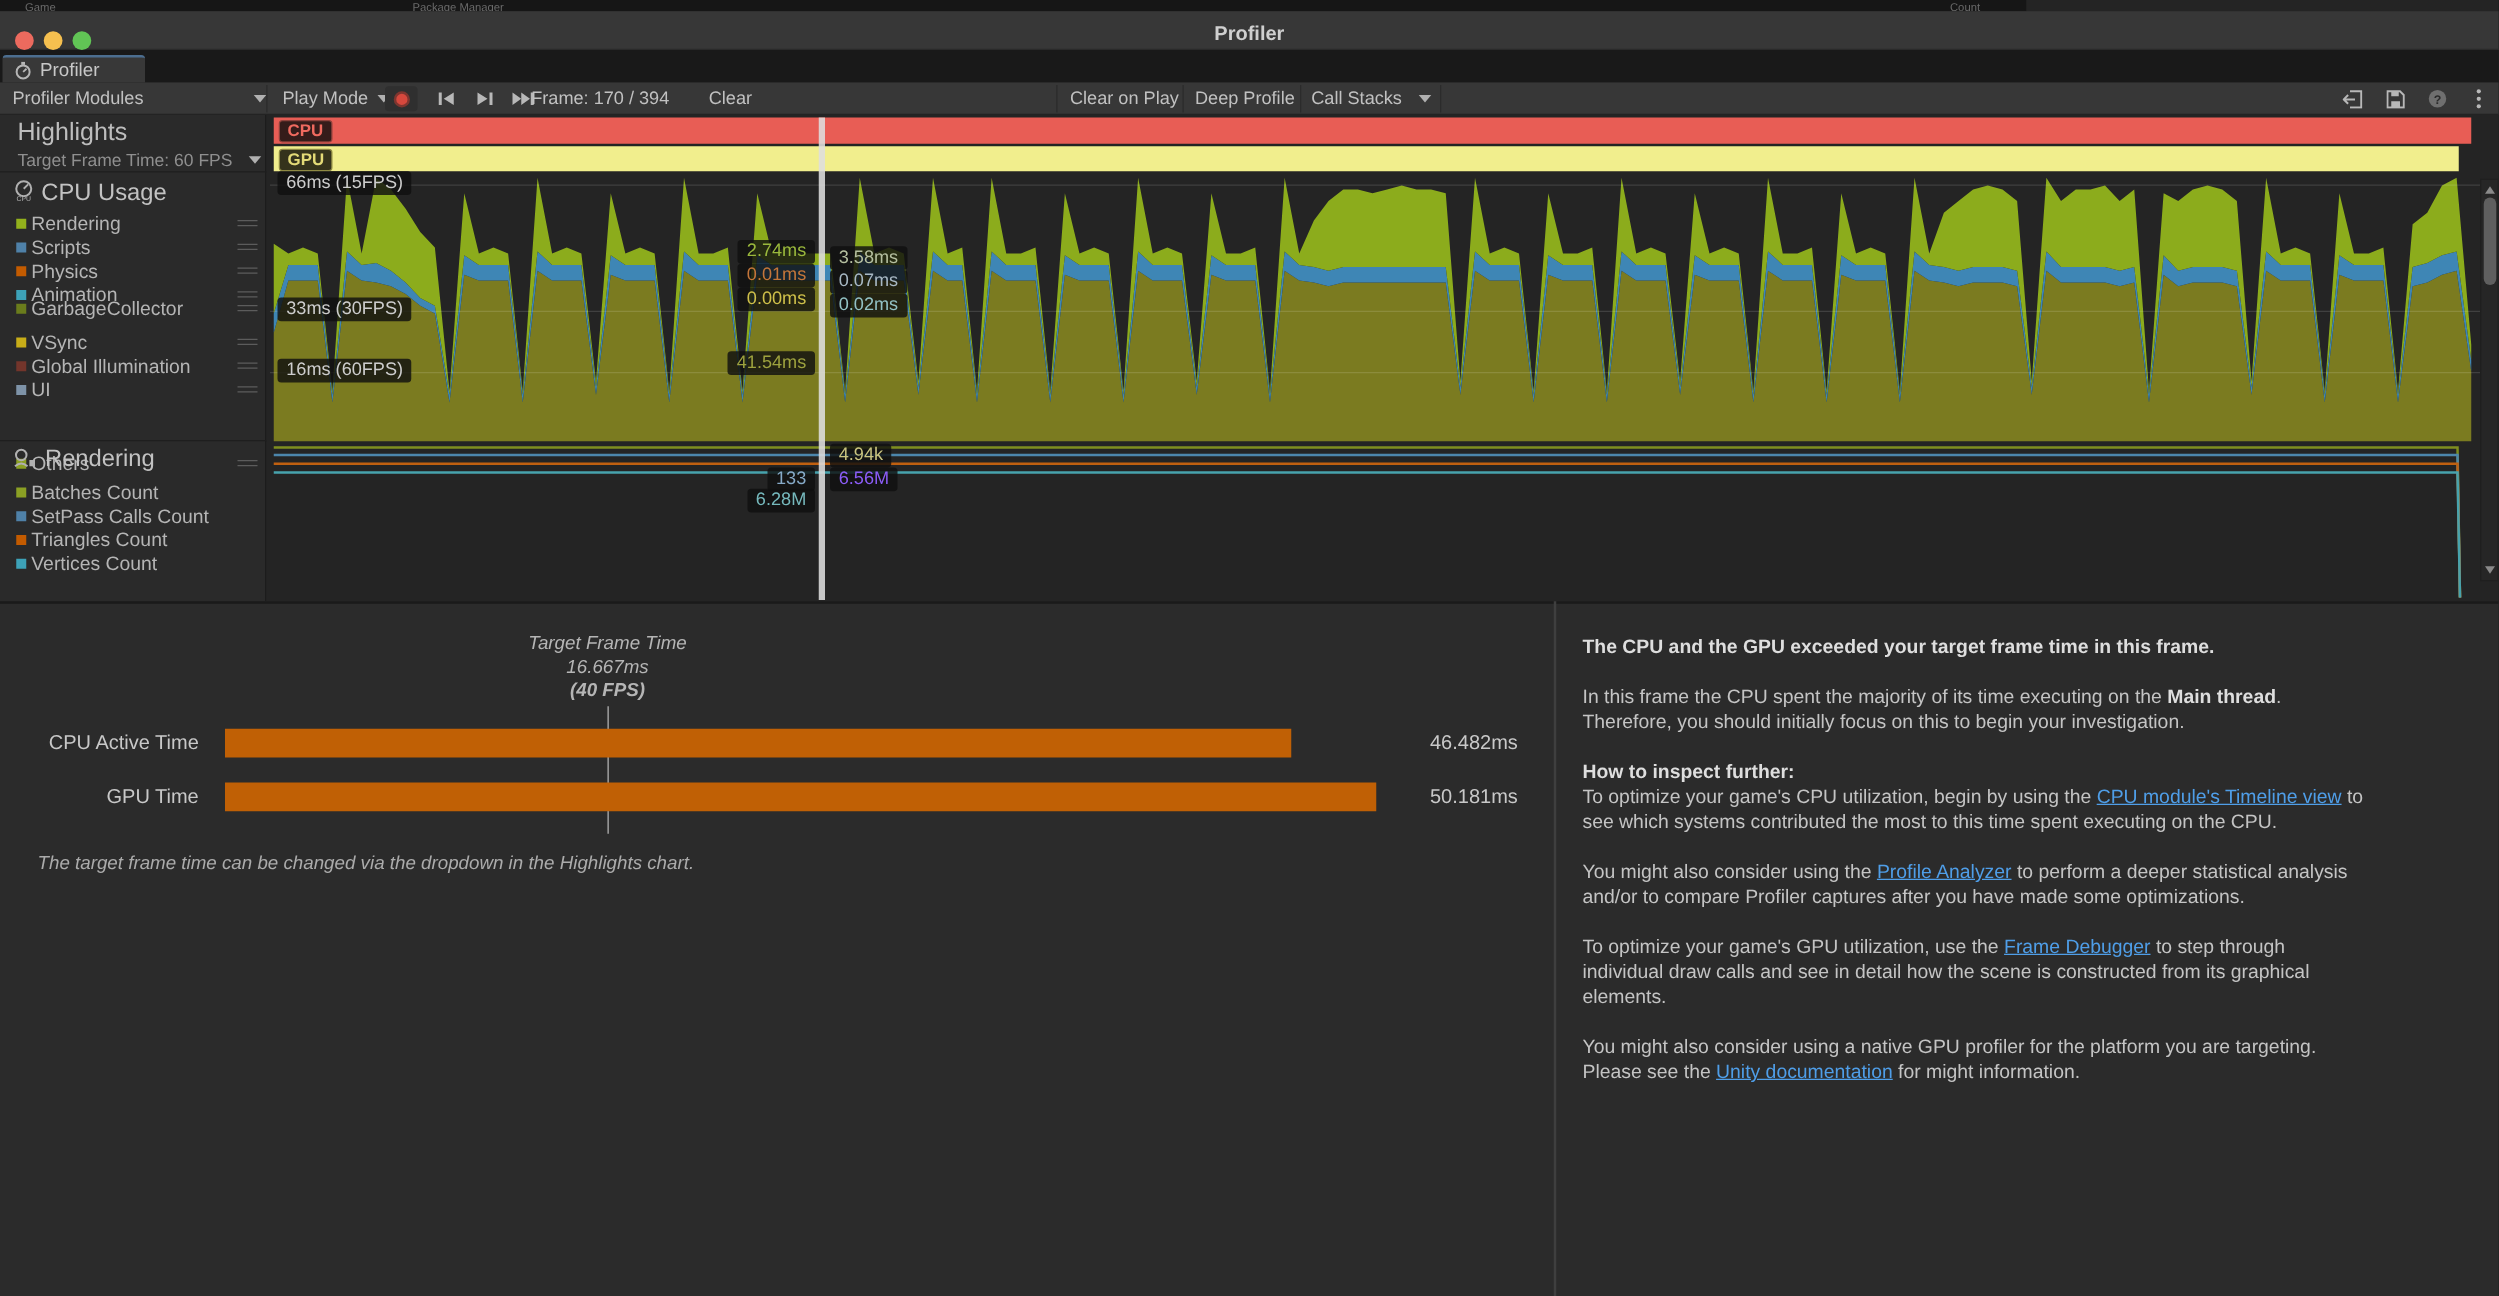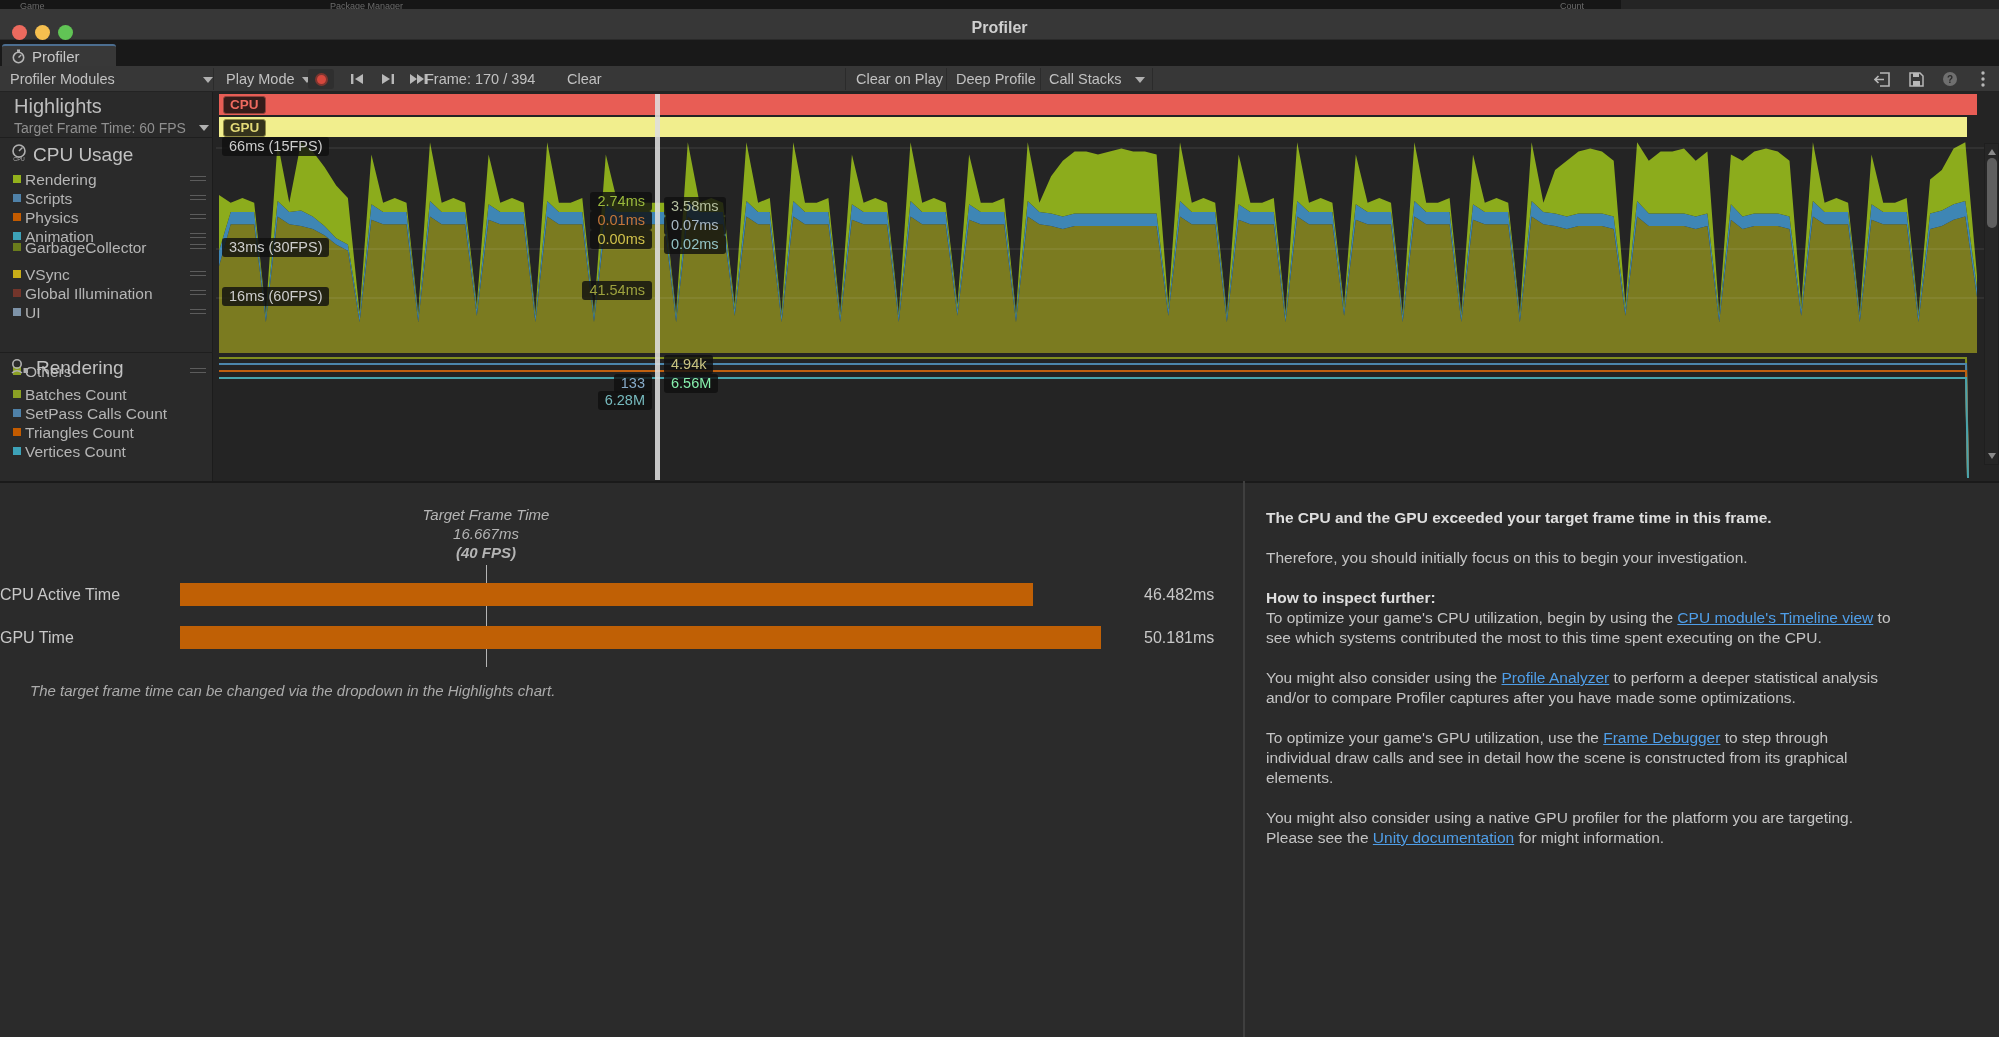--- a/index.html
+++ b/index.html
@@ -60,21 +60,21 @@
   #vscroll { left:1984px; top:143px; width:15px; height:322px; background:#262626; border:1px solid #1f1f1f; }
   #vthumb { left:2px; top:14px; width:10px; height:70px; background:#5f5f5f; border-radius:5px; position:absolute; }
   .arr { position:absolute; left:3px; width:0; height:0; border-left:4.5px solid transparent; border-right:4.5px solid transparent; }
 
   
   #bottom { left:0; top:481px; width:1999px; height:556px; background:#2b2b2b; border-top:2px solid #1a1a1a; }
   #bdivider { left:1243px; top:481px; width:2px; height:556px; background:#3f3f3f; }
   .it { font-style:italic; }
   #target-block { left:286px; top:505px; width:400px; text-align:center; color:#b5b5b5; font-size:15px; }
   #target-block div { line-height:19px; }
-  .row-label { position:absolute; width:159px; font-size:16px; color:#c8c8c8; }
+  .row-label { position:absolute; width:159px; text-align:right; font-size:16px; color:#c8c8c8; }
   .ms-val { position:absolute; left:1144px; font-size:16px; color:#c8c8c8; }
   .fbar { position:absolute; left:180px; height:23px; background:#c06005; }
   #note { left:30px; top:682px; font-size:15px; color:#ababab; }
 
   
   #advice { left:1266px; top:508px; width:712px; font-size:15.5px; color:#c4c4c4; }
   #advice .para { margin-bottom:20px; }
   #advice .ln { line-height:20px; white-space:nowrap; }
   #advice b { color:#dedede; }
   #advice a { color:#4f9ee8; text-decoration:underline; cursor:pointer; }
@@ -320,21 +320,21 @@
       <div class="chip" style="top: 286.5px; left: 222px; color: rgb(205, 205, 205);">16ms (60FPS)</div>
       <div class="chip" style="top: 191.5px; right: 1347px; color: rgb(154, 185, 60);">2.74ms</div>
       <div class="chip" style="top: 210.5px; right: 1347px; color: rgb(196, 118, 58);">0.01ms</div>
       <div class="chip" style="top: 229.5px; right: 1347px; color: rgb(207, 192, 74);">0.00ms</div>
       <div class="chip" style="top: 280.5px; right: 1347px; color: rgb(157, 162, 62);">41.54ms</div>
       <div class="chip" style="top: 196.5px; left: 664px; color: rgb(181, 191, 160);">3.58ms</div>
       <div class="chip" style="top: 215.5px; left: 664px; color: rgb(168, 184, 196);">0.07ms</div>
       <div class="chip" style="top: 234.5px; left: 664px; color: rgb(147, 194, 197);">0.02ms</div>
       <div class="chip" style="top: 354.5px; left: 664px; color: rgb(201, 196, 128);">4.94k</div>
       <div class="chip" style="top: 373.5px; right: 1347px; color: rgb(134, 170, 200);">133</div>
-      <div class="chip" style="top: 373.5px; left: 664px; color: #86efac;">6.56M</div>
+      <div class="chip" style="top: 373.5px; left: 664px; color: #8b5cf6;">6.56M</div>
       <div class="chip" style="top: 390.5px; right: 1347px; color: rgb(118, 185, 189);">6.28M</div>
     </div>
 
   <div class="abs playhead" style="left:655px; top:94px; width:5px; height:386px;"></div>
 
   <div class="abs" id="vscroll">
     <div class="arr" style="top:5px; border-bottom:6px solid #8a8a8a;"></div>
     <div id="vthumb"></div>
     <div class="arr" style="bottom:5px; border-top:6px solid #8a8a8a;"></div>
   </div>
@@ -357,20 +357,21 @@
   <div class="fbar" id="bar-gpu" style="top: 626px; width: 921px; background: rgb(192, 96, 5);"></div>
   <div class="ms-val" style="top:629px;">50.181ms</div>
 
   <div class="abs it" id="note">The target frame time can be changed via the dropdown in the Highlights chart.</div>
 
   <div class="abs" id="advice">
       <div class="para">
         <div class="ln"><b>The CPU and the GPU exceeded your target frame time in this frame.</b></div>
       </div>
       <div class="para">
+        <div class="ln"><span>In this frame the CPU spent the majority of its time executing on the </span><b>Main thread</b><span>.</span></div>
         <div class="ln"><span>Therefore, you should initially focus on this to begin your investigation.</span></div>
       </div>
       <div class="para">
         <div class="ln"><b>How to inspect further:</b></div>
         <div class="ln"><span>To optimize your game's CPU utilization, begin by using the </span><a>CPU module's Timeline view</a><span> to</span></div>
         <div class="ln"><span>see which systems contributed the most to this time spent executing on the CPU.</span></div>
       </div>
       <div class="para">
         <div class="ln"><span>You might also consider using the </span><a>Profile Analyzer</a><span> to perform a deeper statistical analysis</span></div>
         <div class="ln"><span>and/or to compare Profiler captures after you have made some optimizations.</span></div>

